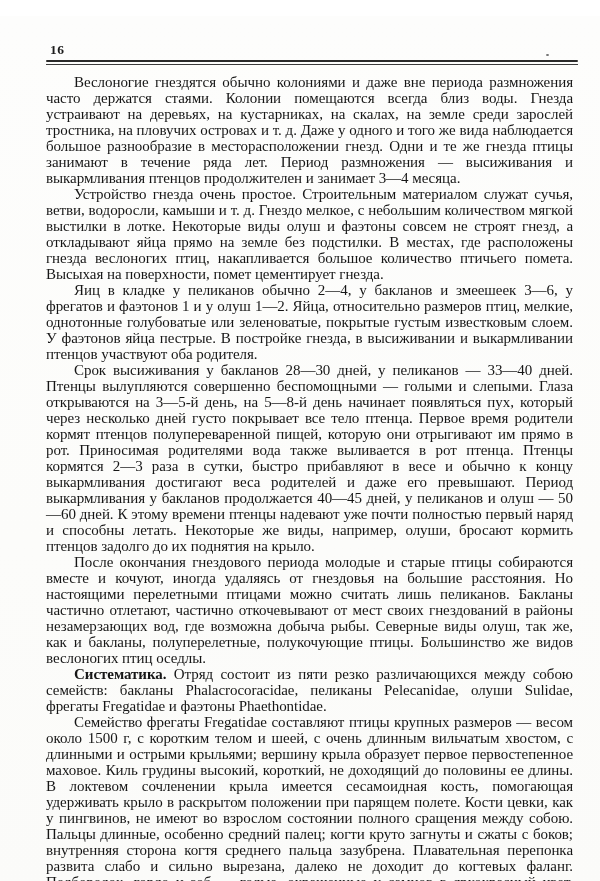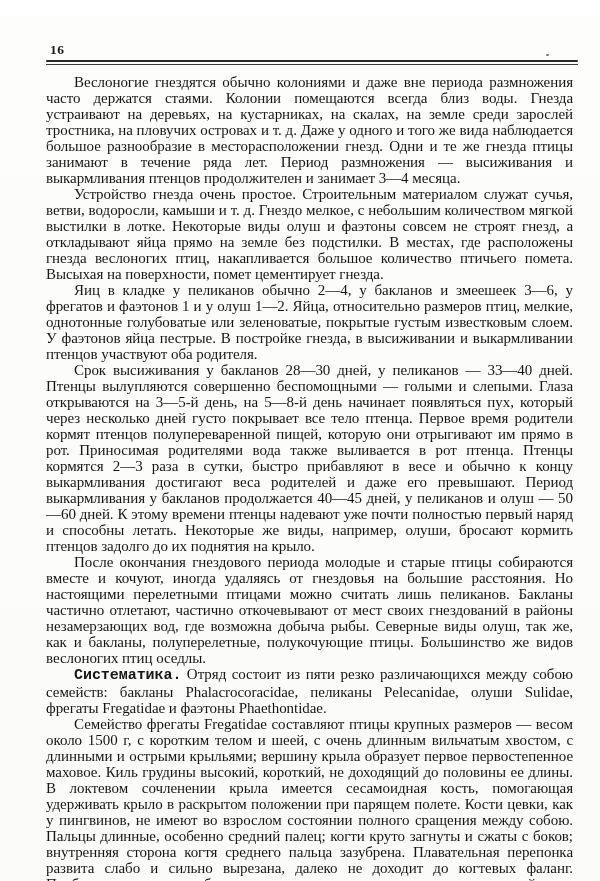--- a/index.html
+++ b/index.html
@@ -76,21 +76,21 @@
   .body-text p.para {
     margin: 0;
     font-size: 15px;
     line-height: 16px;
     text-align: justify;
     text-indent: 28px;
     letter-spacing: -0.05px;
     color: #161616;
   }
   .seg { font-style: normal; font-weight: normal; }
-  .seg-b { font-weight: bold; font-family: Liberation Mono, monospace; }
+  .seg-b { font-weight: bold; }
   .seg-i { }
 </style>
 </head>
 <body>
 
 <div class="page">
 
   <header class="running-header">
     <span class="page-num">16</span>
   </header>

